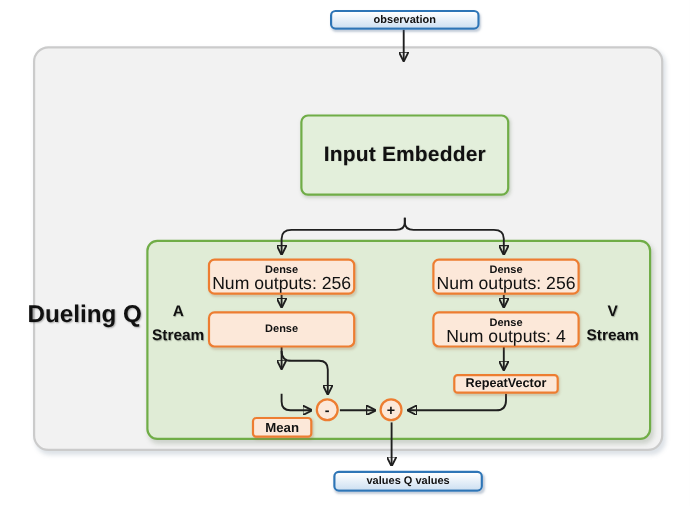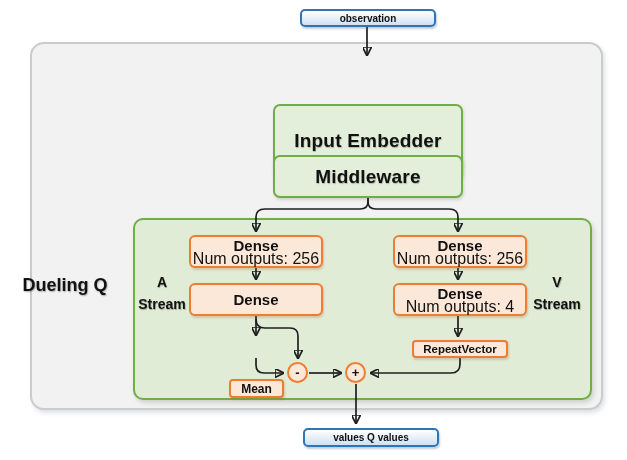--- a/index.html
+++ b/index.html
@@ -38,21 +38,21 @@
     text-shadow:0.5px 0.8px 1px rgba(0,0,0,0.25);
   }
   .input-embedder{left:273px;top:59px;width:190px;height:74px;margin-top:45px;}
   .middleware{left:273px;top:155px;width:190px;height:43px;}
   .dense-box{
     position:absolute;width:134px;height:33px;display:flex;flex-direction:column;
     align-items:center;justify-content:center;box-sizing:border-box;
     background:#fce8d9;border:2.5px solid #ed7d31;border-radius:6px;
     box-shadow:1px 1.5px 2px rgba(150,100,60,0.25);
   }
-  .dense-title{font-size:15px;font-weight:bold;line-height:13px;}
+  .dense-title{font-size:10px;font-weight:bold;line-height:13px;}
   .dense-sub{font-size:16px;line-height:13px;white-space:nowrap;}
   .adense1{left:189px;top:235px;} .adense2{left:189px;top:283px;}
   .vdense1{left:393px;top:235px;} .vdense2{left:393px;top:283px;}
   .op-small{
     position:absolute;display:flex;align-items:center;justify-content:center;
     background:#fce8d9;border:2.5px solid #ed7d31;box-sizing:border-box;
     font-weight:bold;box-shadow:1px 1.5px 2px rgba(150,100,60,0.25);
   }
   .mean{left:229px;top:339px;width:55px;height:19px;border-radius:4px;font-size:12px;margin-top:40px;}
   .repeatvector{left:412px;top:340px;width:96px;height:18px;border-radius:4px;font-size:11.5px;}
@@ -62,21 +62,21 @@
     background:#fce8d9;border:2.5px solid #ed7d31;box-sizing:border-box;
     font-size:13px;font-weight:bold;line-height:1;
   }
   .minus{left:287px;top:362px;}
   .plus{left:345px;top:362px;}
   
   .big-label{
     position:absolute;text-align:center;font-weight:bold;
     text-shadow:0.8px 1px 1.5px rgba(0,0,0,0.3);
   }
-  .dueling{left:12px;top:274px;width:106px;font-size:18px;line-height:23px;}
+  .dueling{left:24px;top:274px;width:106px;font-size:22px;line-height:23px;}
   .stream-label{
     position:absolute;text-align:center;font-weight:bold;font-size:14px;line-height:22px;
     text-shadow:0.6px 0.8px 1px rgba(0,0,0,0.3);
   }
   .astream{left:135px;top:271px;width:54px;}
   .vstream{left:529px;top:271px;width:56px;}
   .lbl-line{display:block;}
 </style>
 </head>
 <body>
@@ -108,23 +108,20 @@
   </svg>
 
   <div class="io-box obs">
     <span>observation</span>
   </div>
 
   <div class="green-box input-embedder">
     <span>Input Embedder</span>
   </div>
 
-  <div class="green-box middleware">
-    <span>Middleware</span>
-  </div>
 
   <div class="big-label dueling">
     <span class="lbl-line">Dueling Q</span>
   </div>
 
   <div class="stream-label astream">
     <span class="lbl-line">A</span>
     <span class="lbl-line">Stream</span>
   </div>
 

